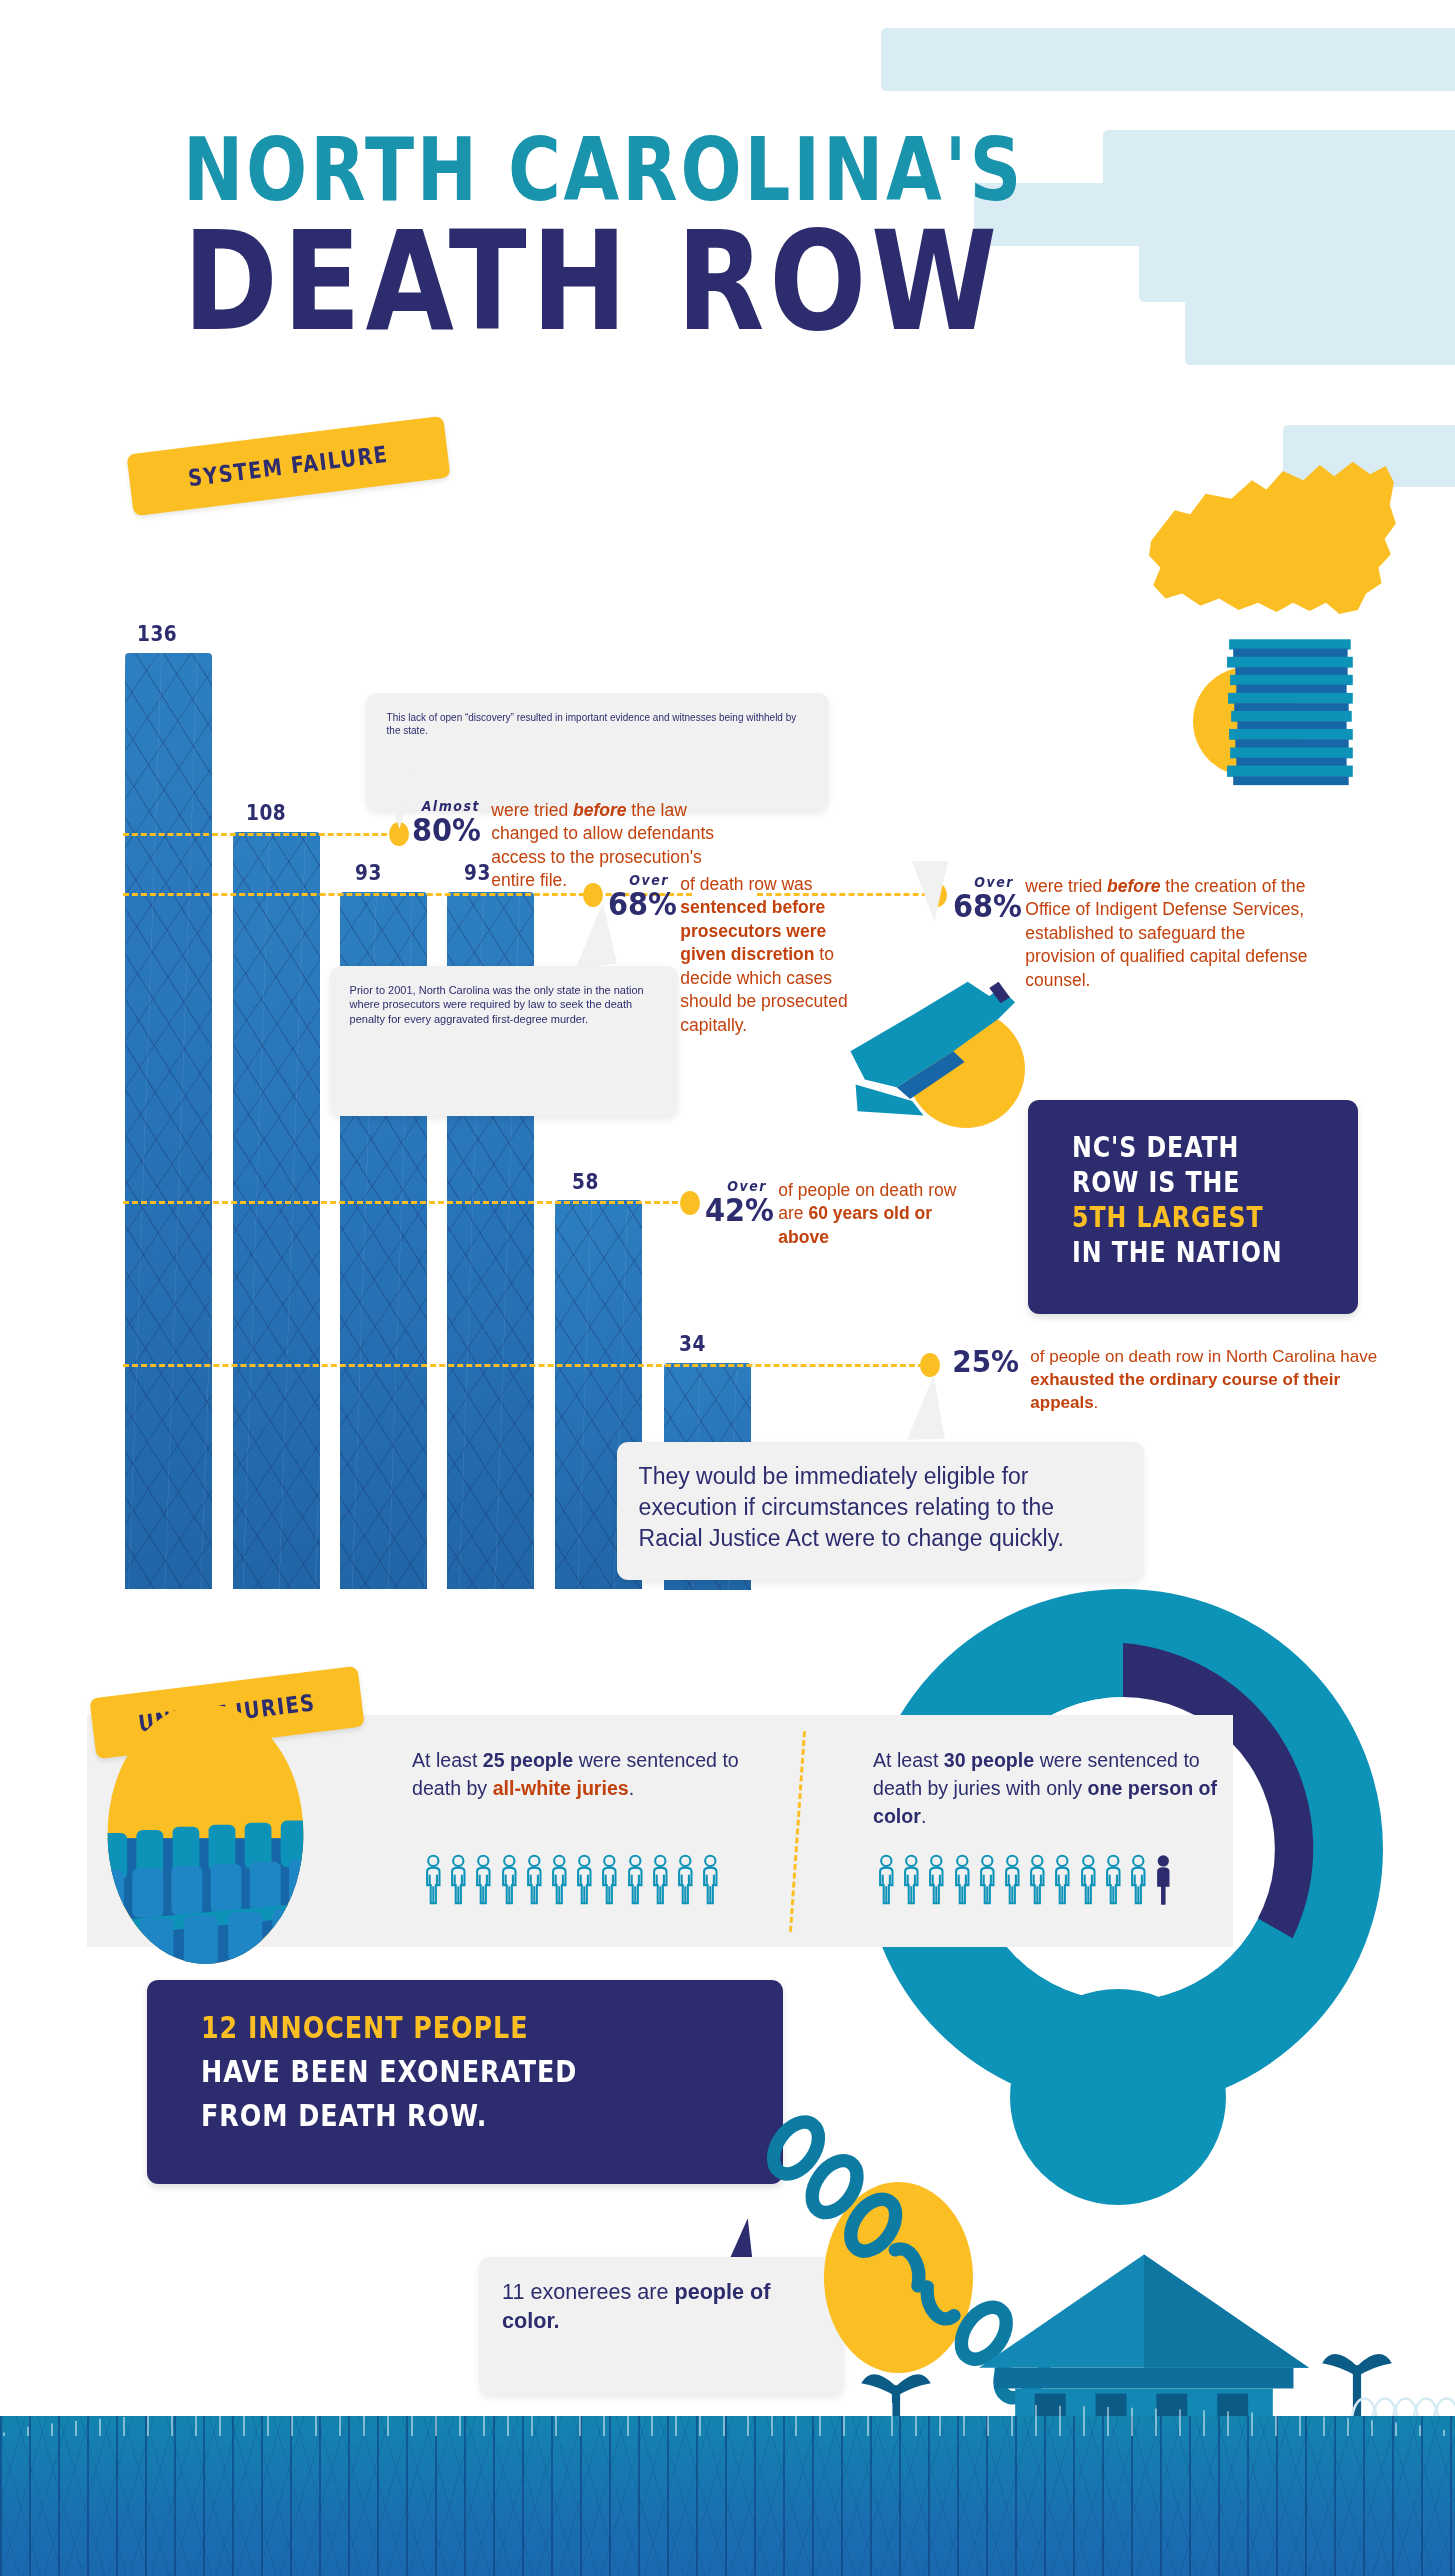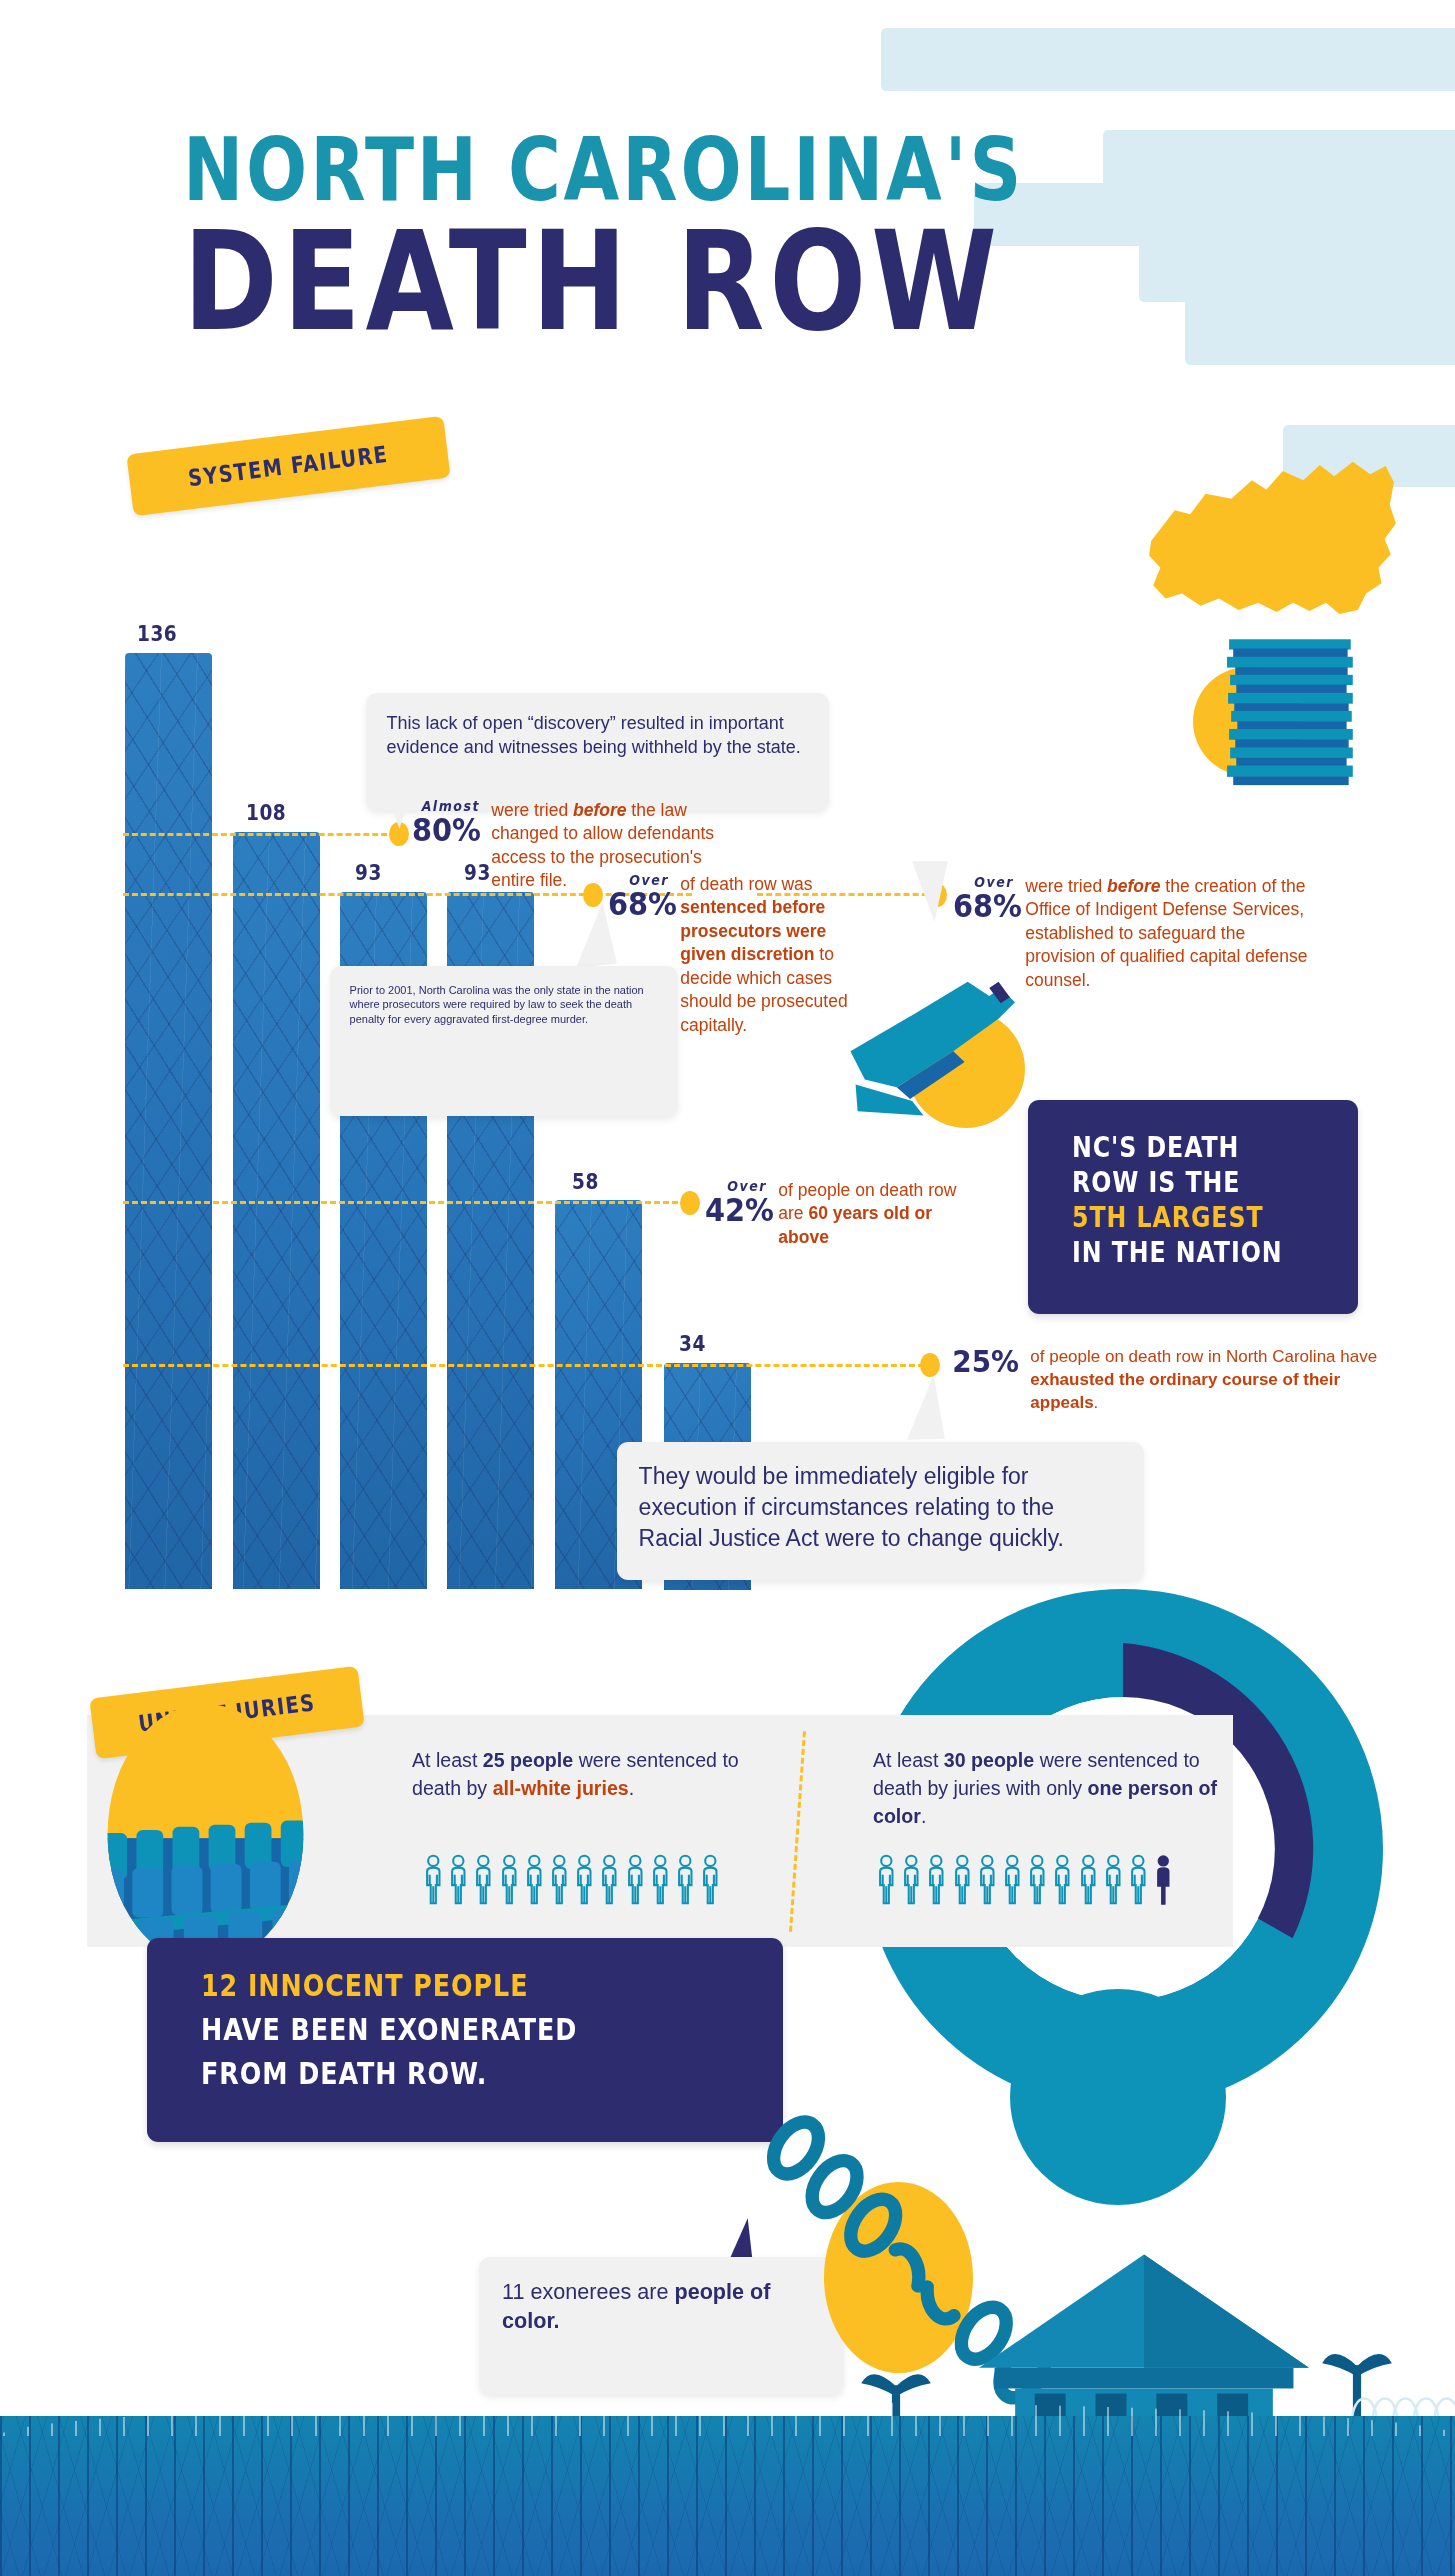--- a/index.html
+++ b/index.html
@@ -260,21 +260,21 @@
 
   <div class="dashline" style="left:757px;top:893px;width:180px;"></div>
   <div class="dot" style="left:927px;top:883px;"></div>
 
   <div class="dashline" style="left:123px;top:1201px;width:564px;"></div>
   <div class="dot" style="left:680px;top:1191px;"></div>
 
   <div class="dashline" style="left:123px;top:1364px;width:801px;"></div>
   <div class="dot" style="left:920px;top:1353px;"></div>
 
-  <div class="bubble" style="left:366px;top:693px;width:422px;height:82px;padding:17.5px 20.6px;font-size:18px;">
+  <div class="bubble" style="left:366px;top:693px;width:422px;height:82px;padding:17.5px 20.6px;font-size:10px;">
     <span>This lack of open “discovery” resulted in important evidence and witnesses being withheld by the state.</span>
   </div>
   <svg style="position:absolute;left:379px;top:773px;" width="41" height="57" viewBox="0 0 80 110">
     <polygon points="0,0 72,0 40,108" fill="#f1f1f1"></polygon>
   </svg>
 
   <div class="stat" style="left:412px;top:799px;width:361px;">
     <div class="num" style="width:68px;">
       <span class="kicker">Almost</span>
       <span class="big">80%</span>
@@ -581,21 +581,21 @@
       </svg>
     <svg width="20.6" height="52" viewBox="0 0 40 100">
         <g fill="#2c2c6e">
           <circle cx="20" cy="13" r="11"></circle>
           <path d="M8 33 q0-8 12-8 q12 0 12 8 v30 h-8 v34 h-8 v-34 h-8 z"></path>
           <rect x="16" y="60" width="8" height="38"></rect>
         </g>
       </svg>
   </div>
 
-  <div class="navybox" style="left:147px;top:1938px;width:636px;height:204px;">
+  <div class="navybox" style="left:147px;top:1980px;width:636px;height:204px;">
     <div class="line hi" style="position:absolute;left:54px;top:30px;font-size:30px;">12 Innocent People</div>
     <div class="line" style="position:absolute;left:54px;top:74px;font-size:30px;">Have Been Exonerated</div>
     <div class="line" style="position:absolute;left:54px;top:118px;font-size:30px;">From Death Row.</div>
   </div>
   <svg style="position:absolute;left:714px;top:2218px;" width="46" height="67" viewBox="0 0 90 130">
     <polygon points="66,0 80,124 10,126" fill="#2c2c6e"></polygon>
   </svg>
 
   <div class="bubble" style="left:479px;top:2257px;width:319px;height:98px;padding:19.6px 23px;font-size:21.6px;">
     <span>11 exonerees are </span><b>people of color.</b>

